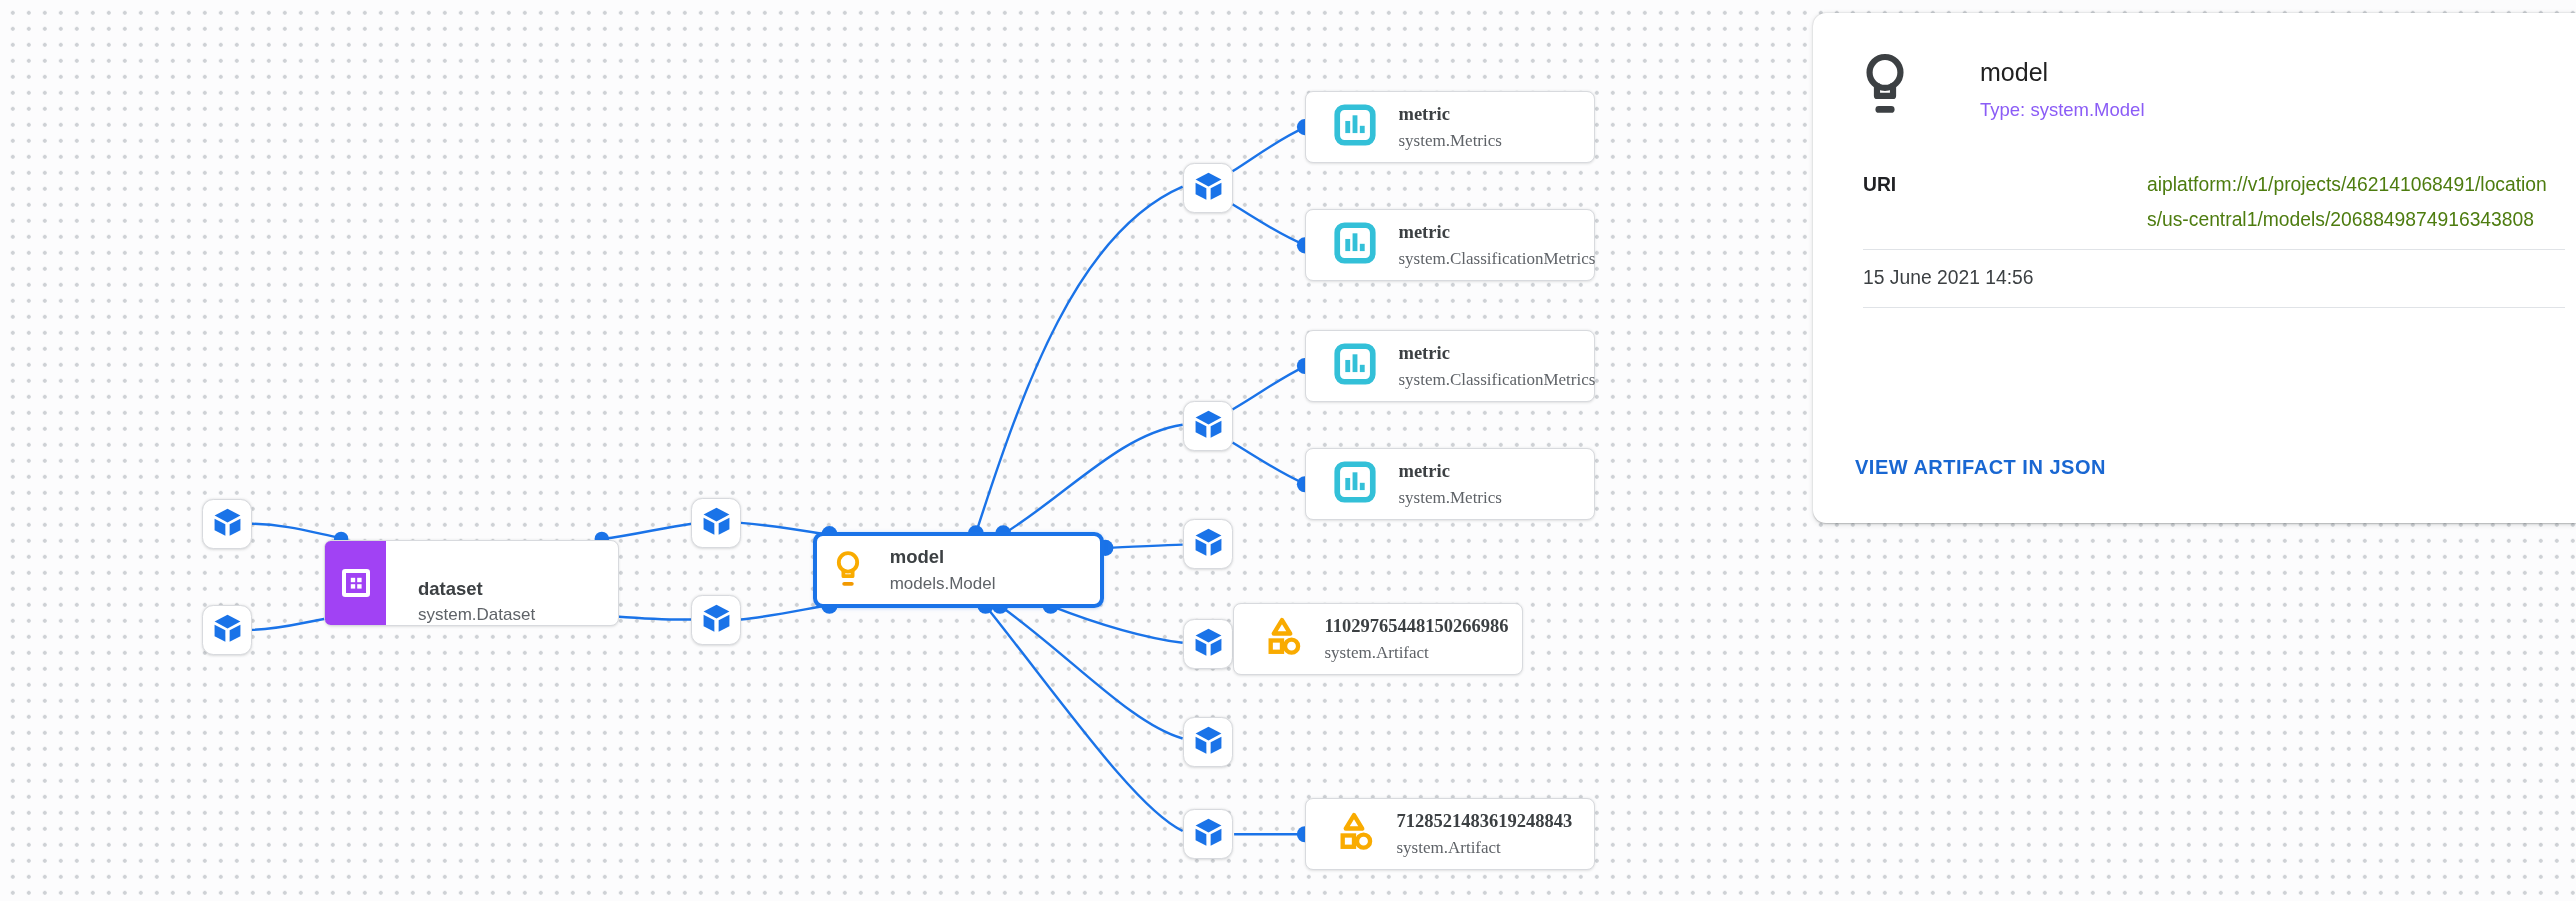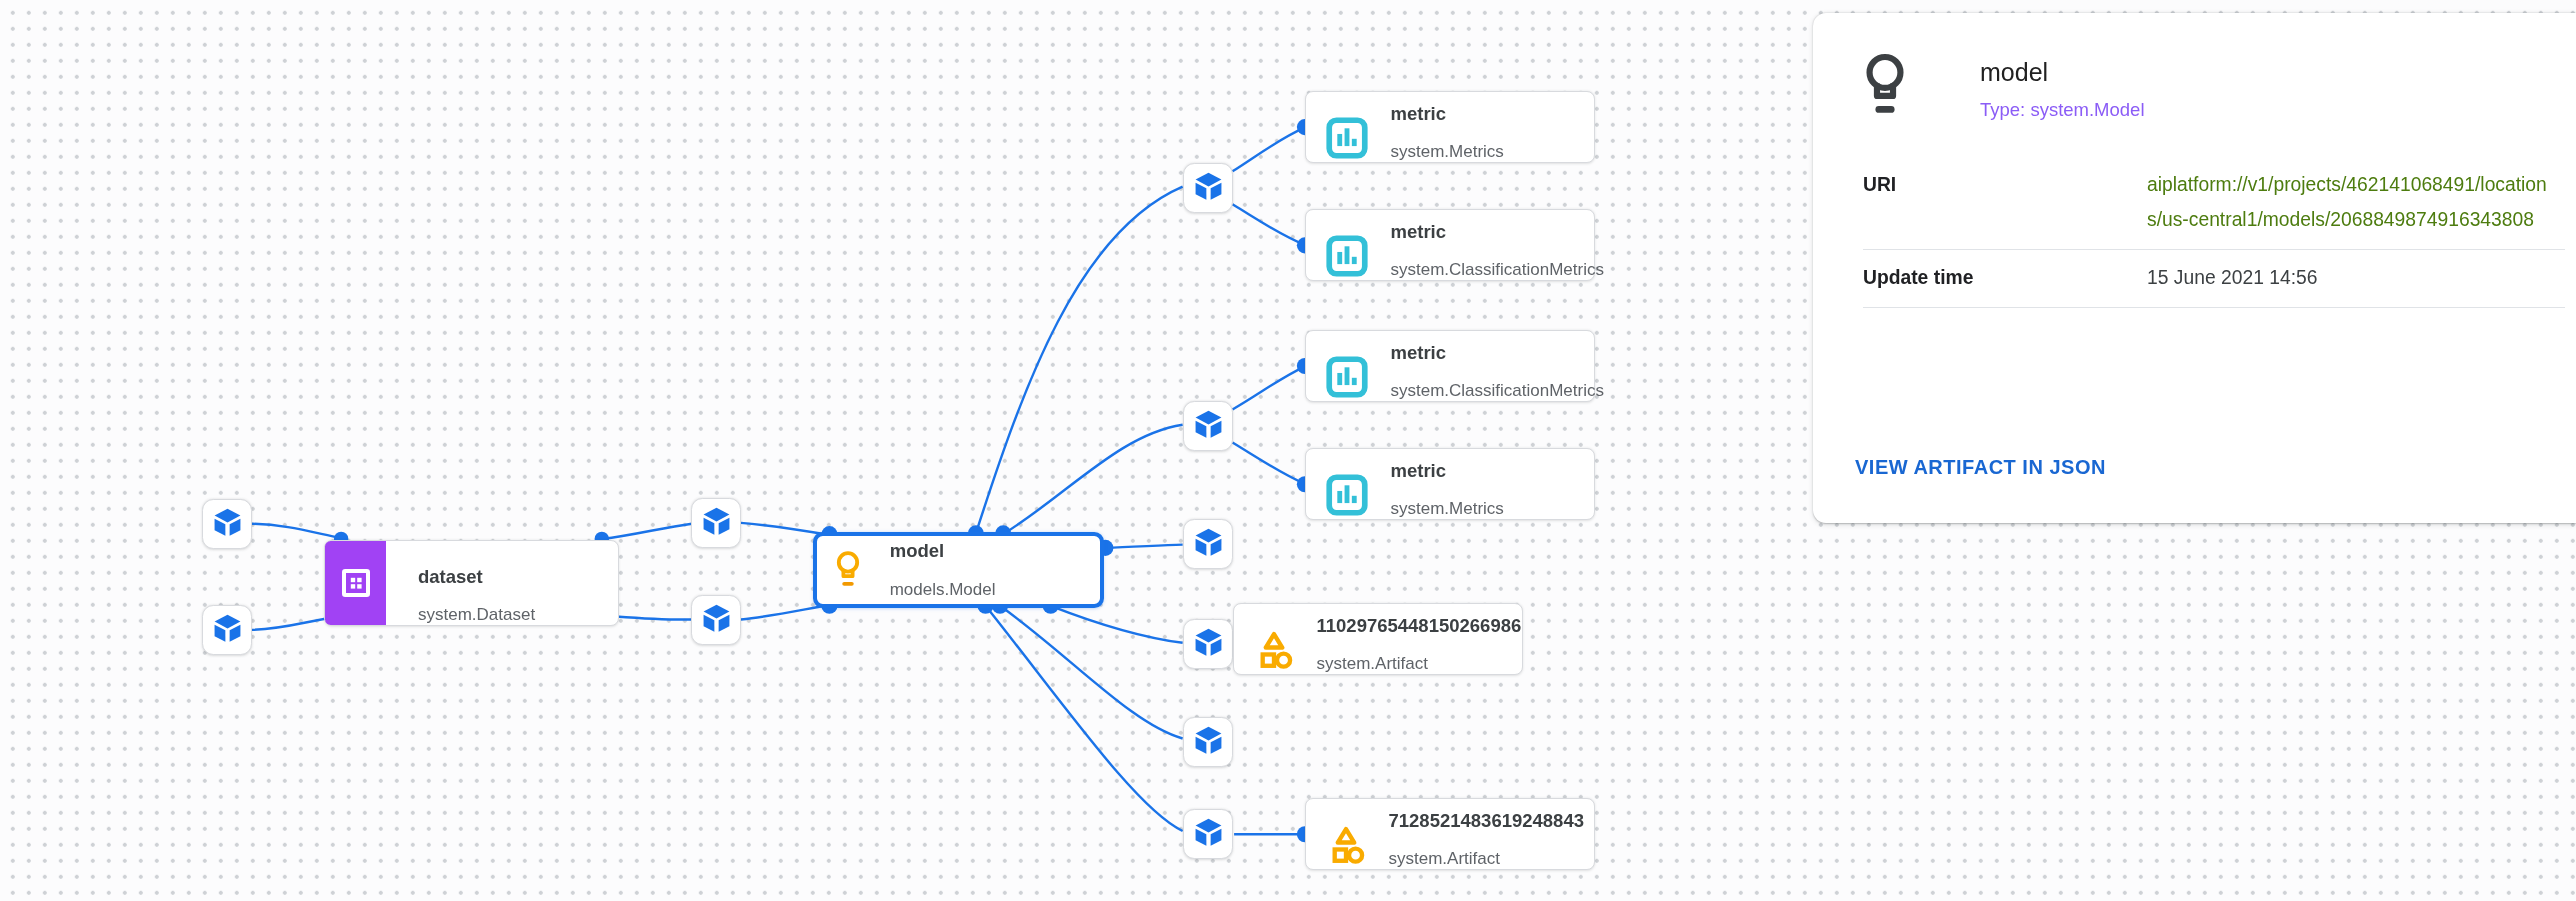--- a/index.html
+++ b/index.html
@@ -21,25 +21,25 @@
   
   .node{position:absolute;background:#fff;box-sizing:border-box;}
   .exec{
     width:50px;height:50px;border:1.6px solid #d8dade;border-radius:11.3px;
     box-shadow:0 0.8px 2.4px rgba(60,64,67,.18);
     display:flex;align-items:center;justify-content:center;
   }
   .card{
     width:290px;height:72px;border:1.6px solid #d8dade;border-radius:8px;
     box-shadow:0 0.8px 2.4px rgba(60,64,67,.15);
-    display:flex;align-items:flex-end;padding-left:20px;
+    display:flex;align-items:center;padding-left:28px;font-family:Liberation Serif, serif;
   }
   .card .txt{margin-left:22.5px;}
   .ntitle{font-size:18.5px;font-weight:700;color:#3c4043;white-space:nowrap;line-height:22.5px;}
-  .nsub{font-size:17px;color:#5f6368;white-space:nowrap;line-height:21px;margin-top:16px;}
+  .nsub{font-size:17px;color:#5f6368;white-space:nowrap;line-height:21px;margin-top:4px;}
 
   .dataset{
     left:324px;top:540px;width:295px;height:86px;
     border:1.6px solid #d8dade;border-radius:8px;
     box-shadow:0 0.8px 2.4px rgba(60,64,67,.15);
     display:flex;align-items:flex-end;
   }
   .ds-badge{
     width:61px;height:100%;background:#a142f4;border-radius:5.6px 0 0 5.6px;
     display:flex;align-items:center;justify-content:center;flex:0 0 auto;
@@ -309,20 +309,19 @@
   </div>
 
   <div class="p-rows">
     <div class="p-row">
       <div class="p-label">URI</div>
       <div class="p-value">
           <a class="p-link">aiplatform://v1/projects/462141068491/locations/us-central1/models/2068849874916343808</a>
         </div>
     </div>
     <div class="p-row">
-      <div class="p-label">Update time</div>
       <div class="p-value">15 June 2021 14:56</div>
     </div>
   </div>
 
   <div class="p-action">VIEW ARTIFACT IN JSON</div>
 </div>
 
 
 </body></html>

